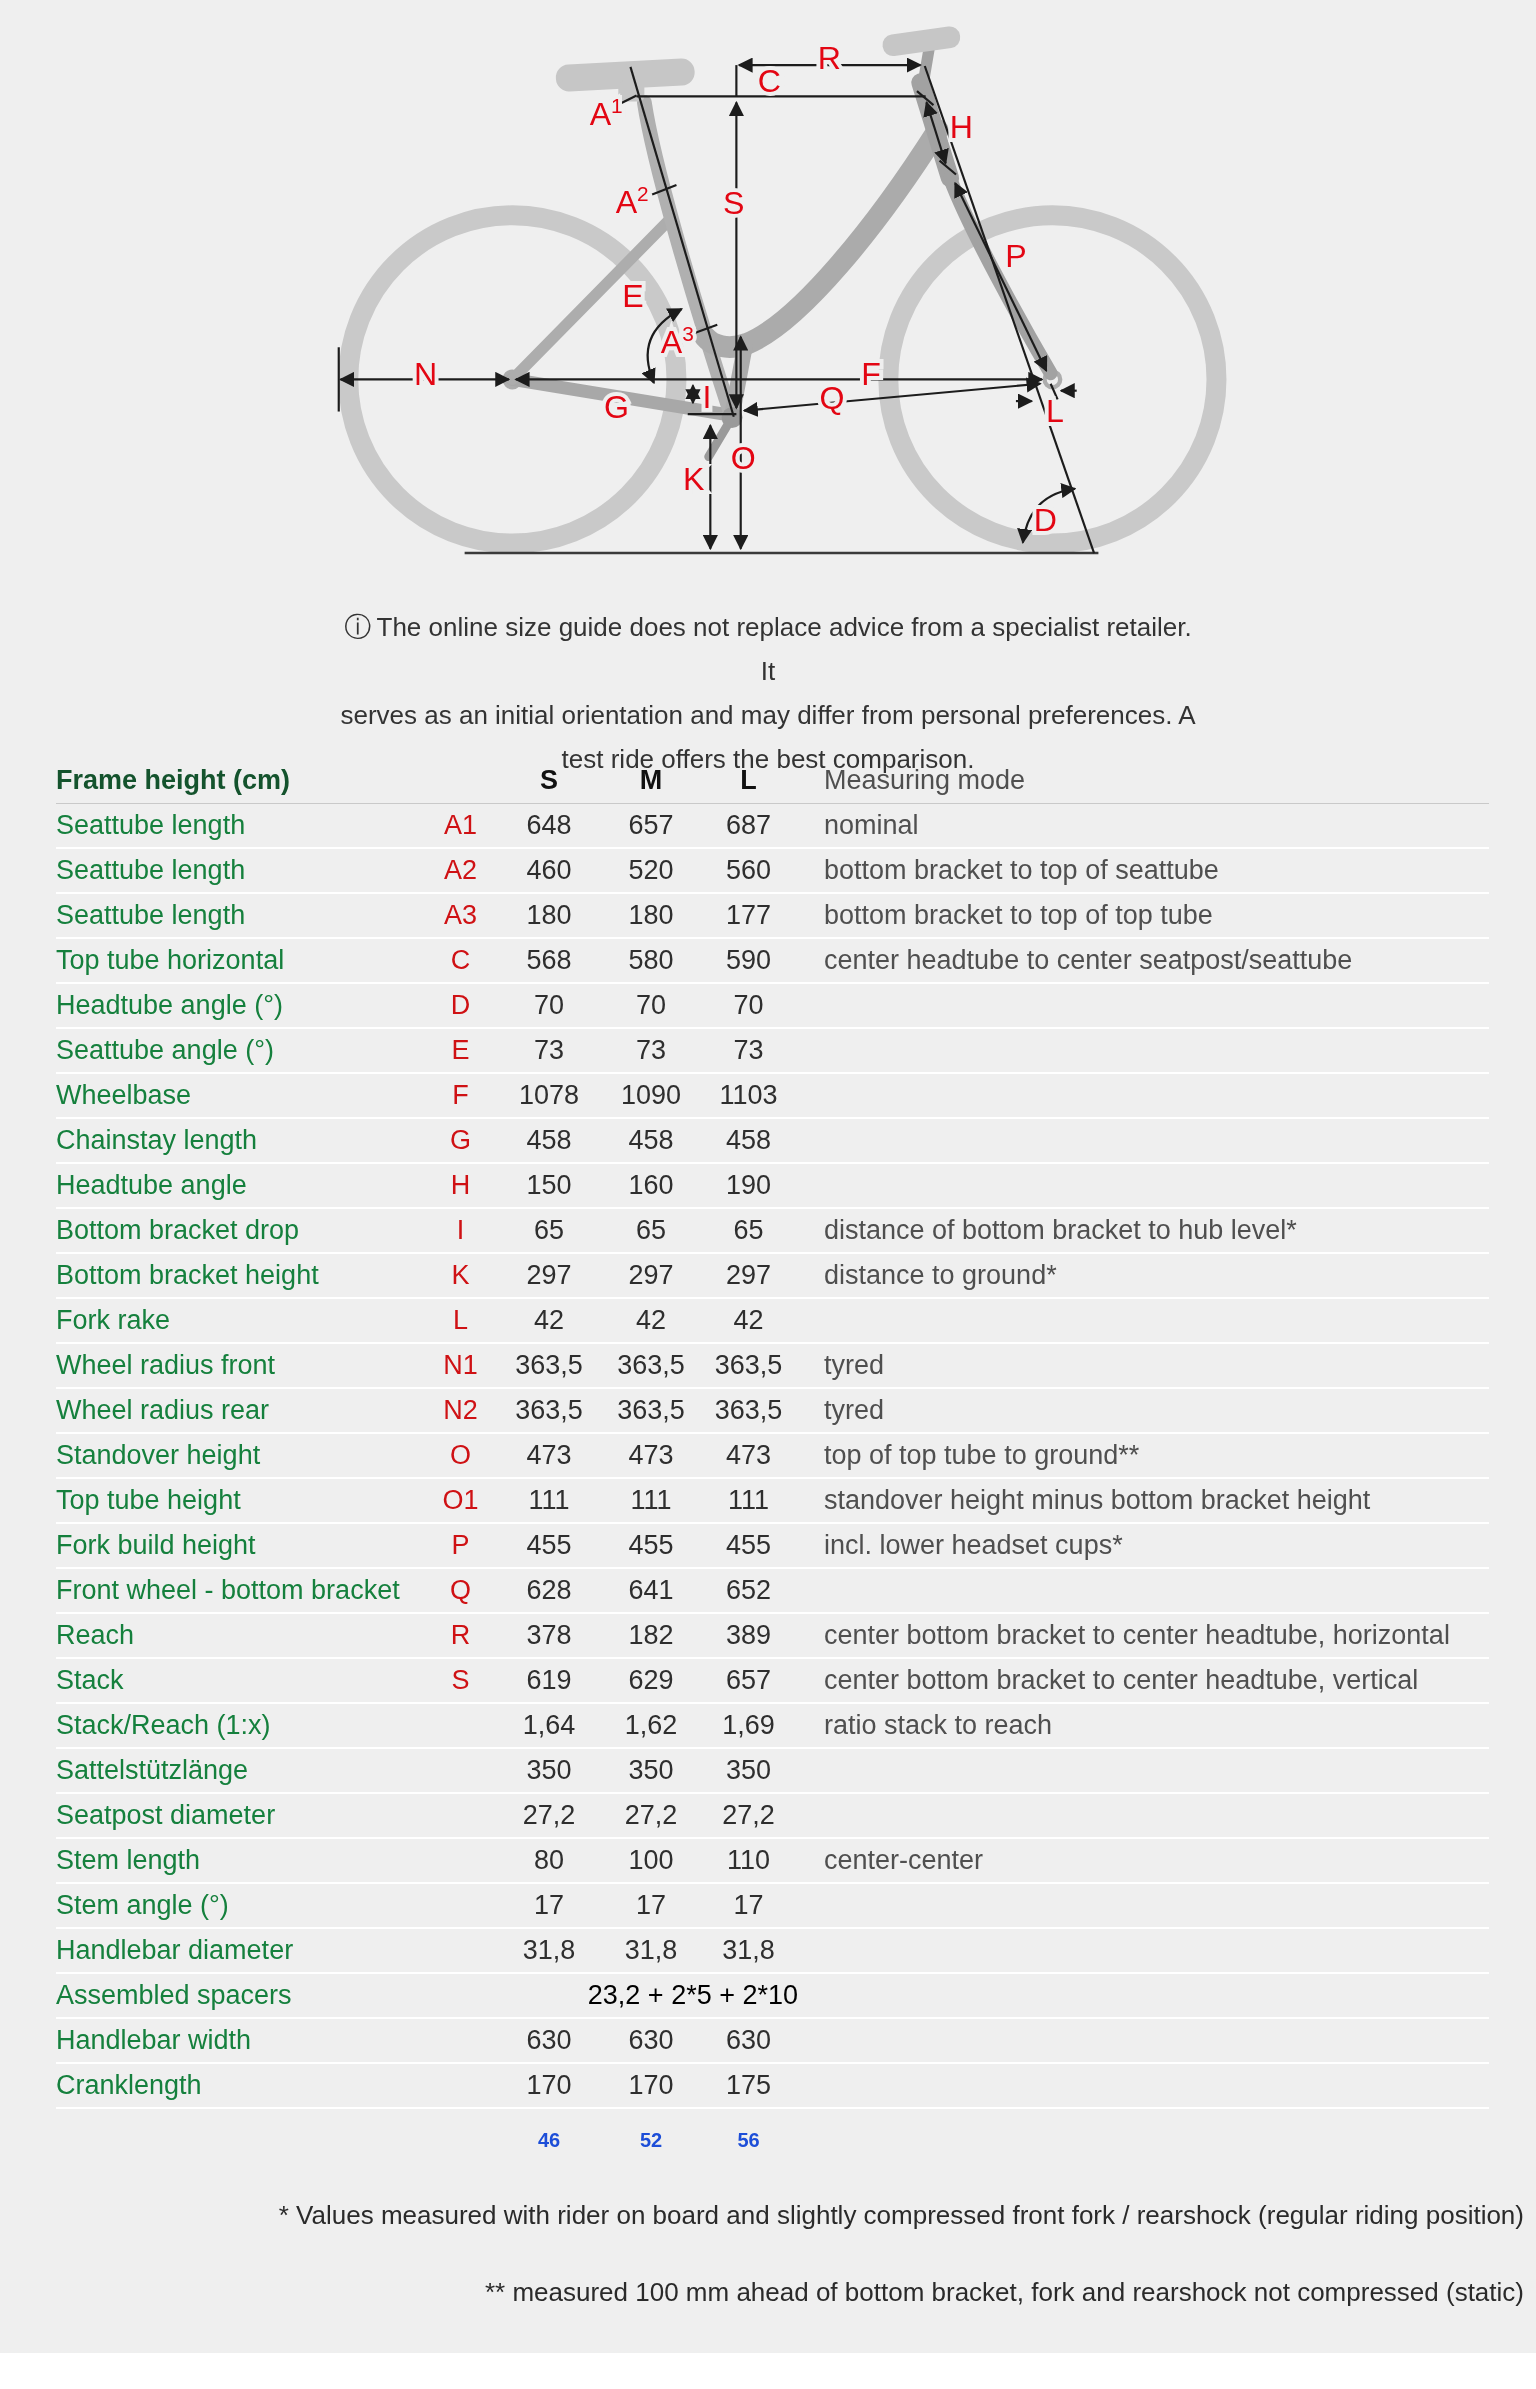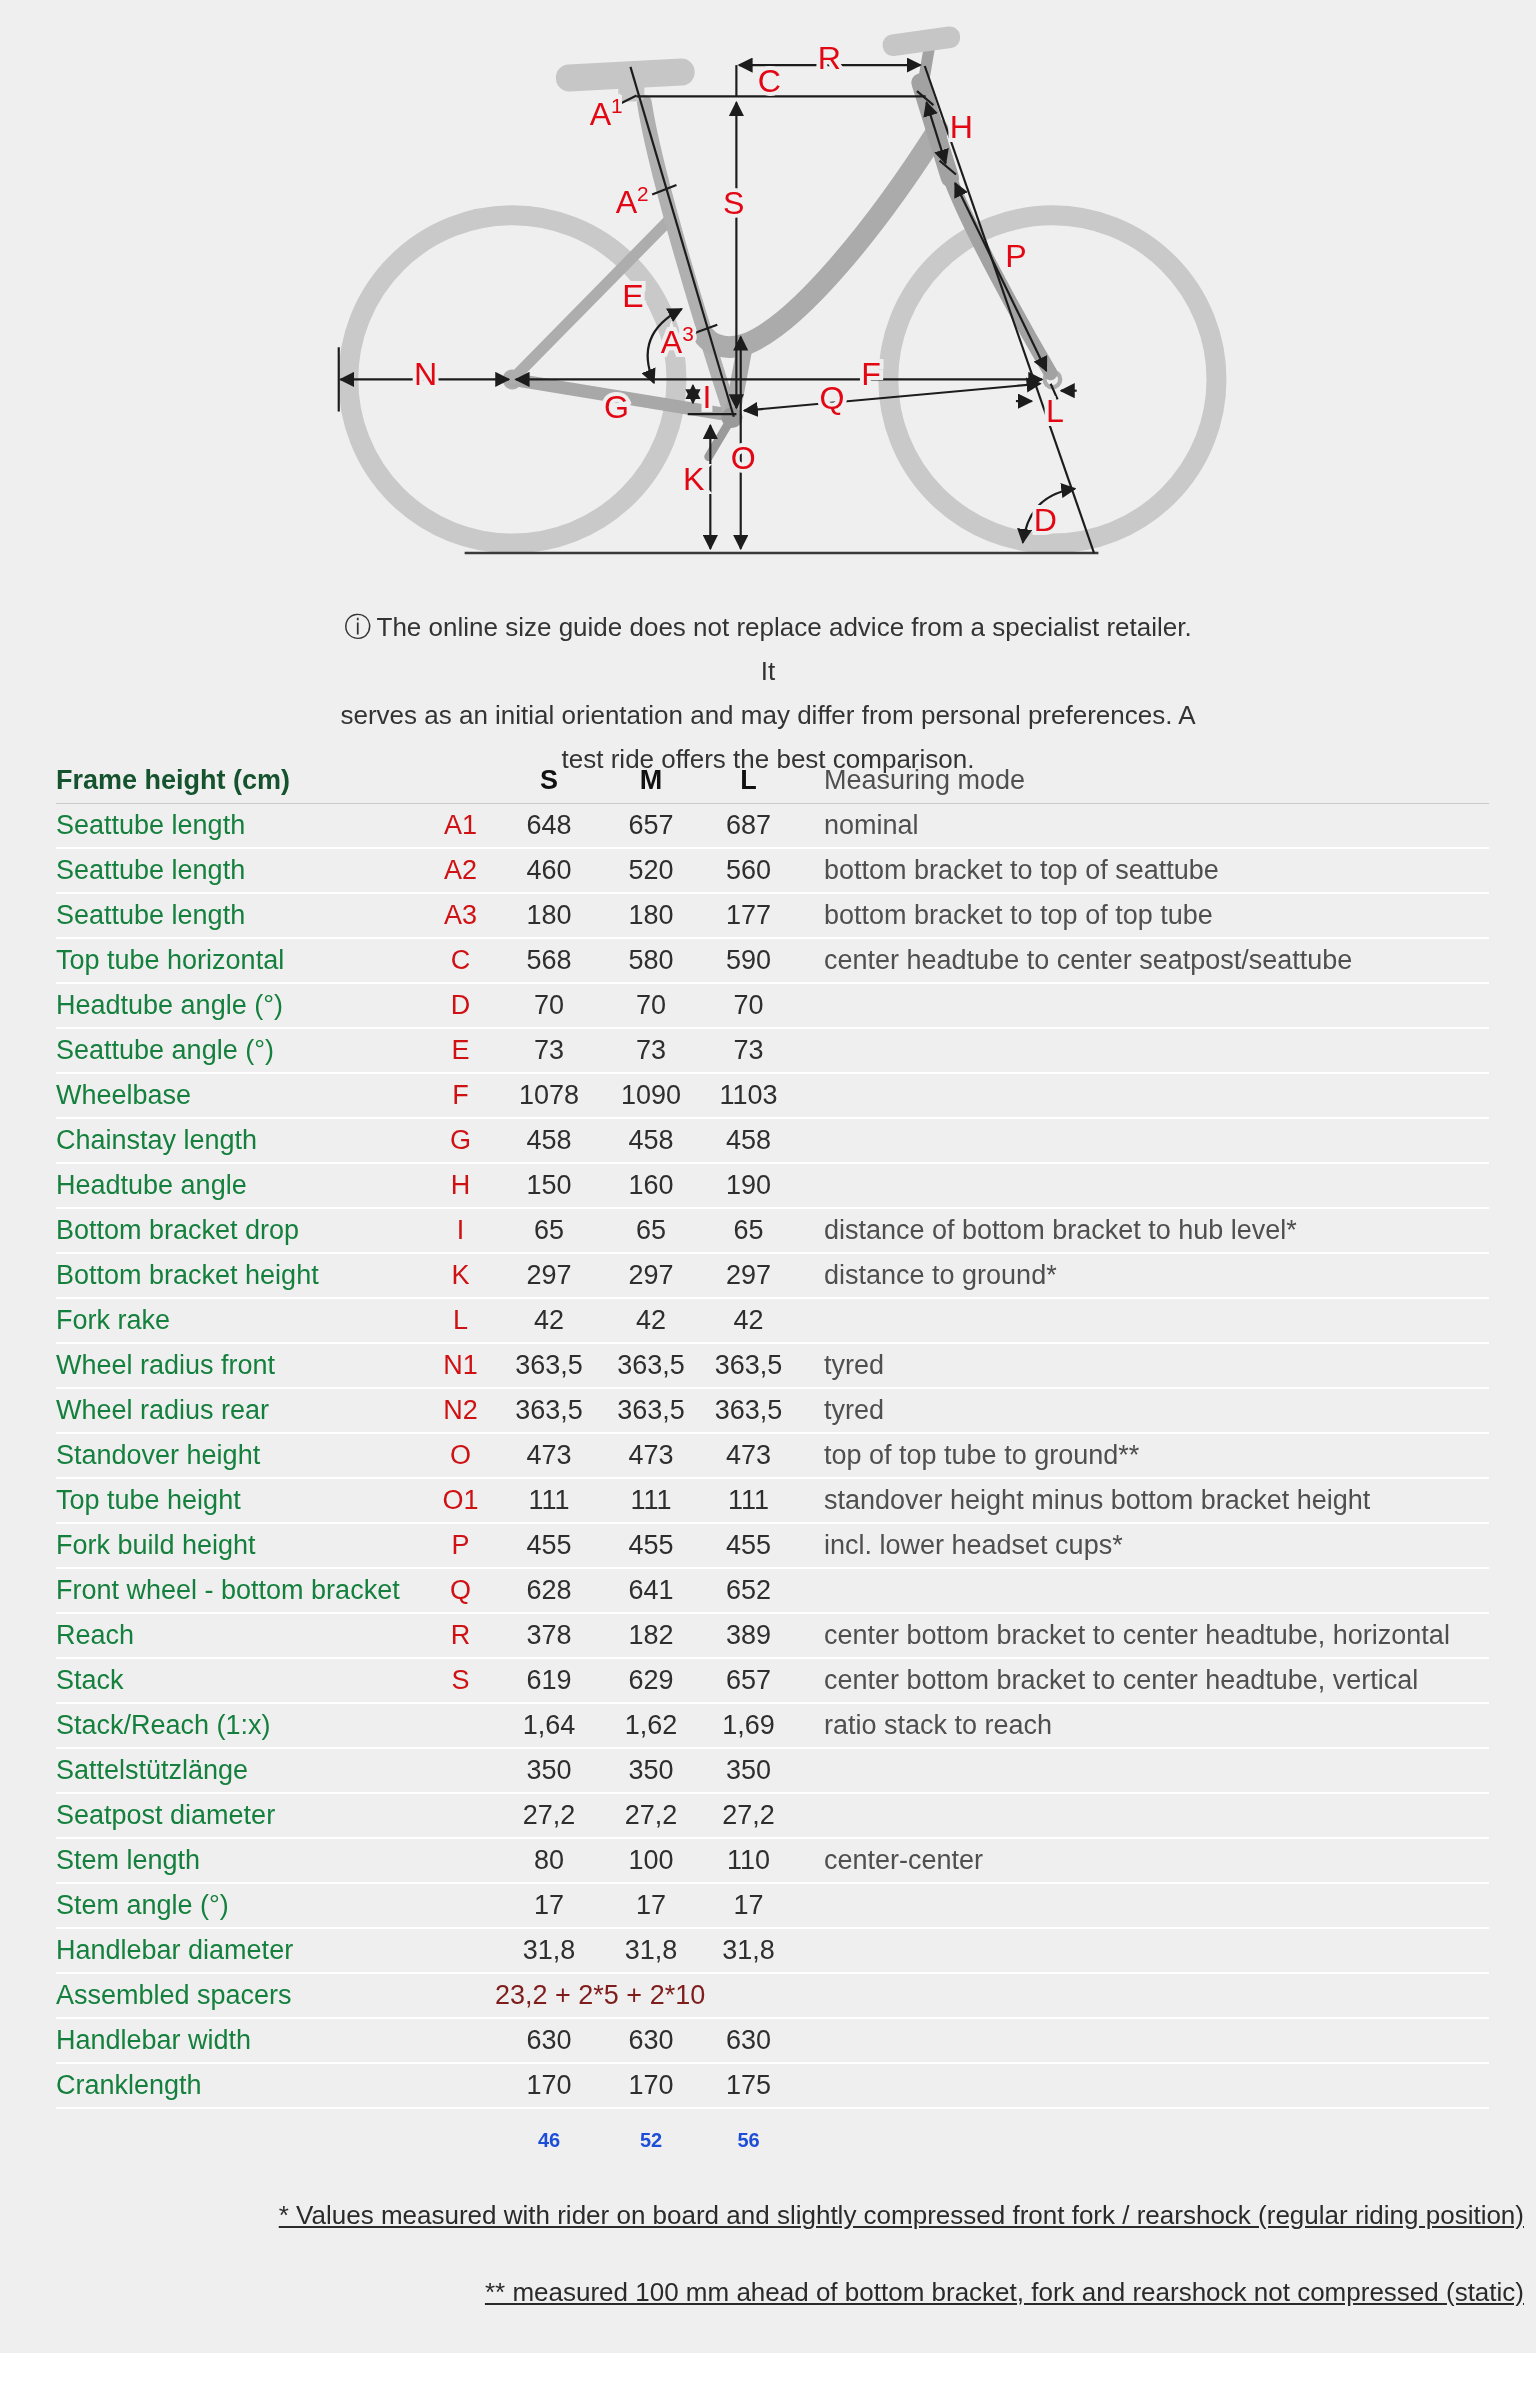--- a/index.html
+++ b/index.html
@@ -25,27 +25,27 @@
   .thead{height:46px;border-bottom:1.7px solid #c9c9c9;}
   .trow{height:43px;border-bottom:2.6px solid #ffffff;}
   .ttotals{height:43px;margin-top:10.4px;}
   .cell{font-size:27px;}
   .c-label{color:#15803d;}
   .h-label{font-weight:bold;color:#14532d;}
   .c-letter{text-align:center;}
   .letter-red{color:#cf1114;}
   .c-val{text-align:center;color:#2e2e2e;}
   .h-val{text-align:center;color:#111;font-weight:bold;}
-  .c-span{text-align:left;color:#7f1d1d;}
+  .c-span{text-align:right;color:#000000;}
   .c-mode{padding-left:26px;color:#4f4f4f;}
   .h-mode{padding-left:26px;color:#4f4f4f;font-weight:normal;}
   .tot{font-weight:bold;font-size:20px;color:#1d4ed8;}
 
   
-  .footnotes{position:absolute;top:2200px;right:13px;text-align:right;color:#2a2a2a;font-size:26px;text-decoration:underline;}
+  .footnotes{position:absolute;top:2200px;right:13px;text-align:right;color:#2a2a2a;font-size:26px;}
   .footnotes .fn + .fn{margin-top:46px;}
 </style>
 </head>
 <body>
 
 <div class="page">
 
   <div class="diagram-wrap">
     <svg width="1537" height="573" viewBox="0 0 1770 660">
       <defs>

